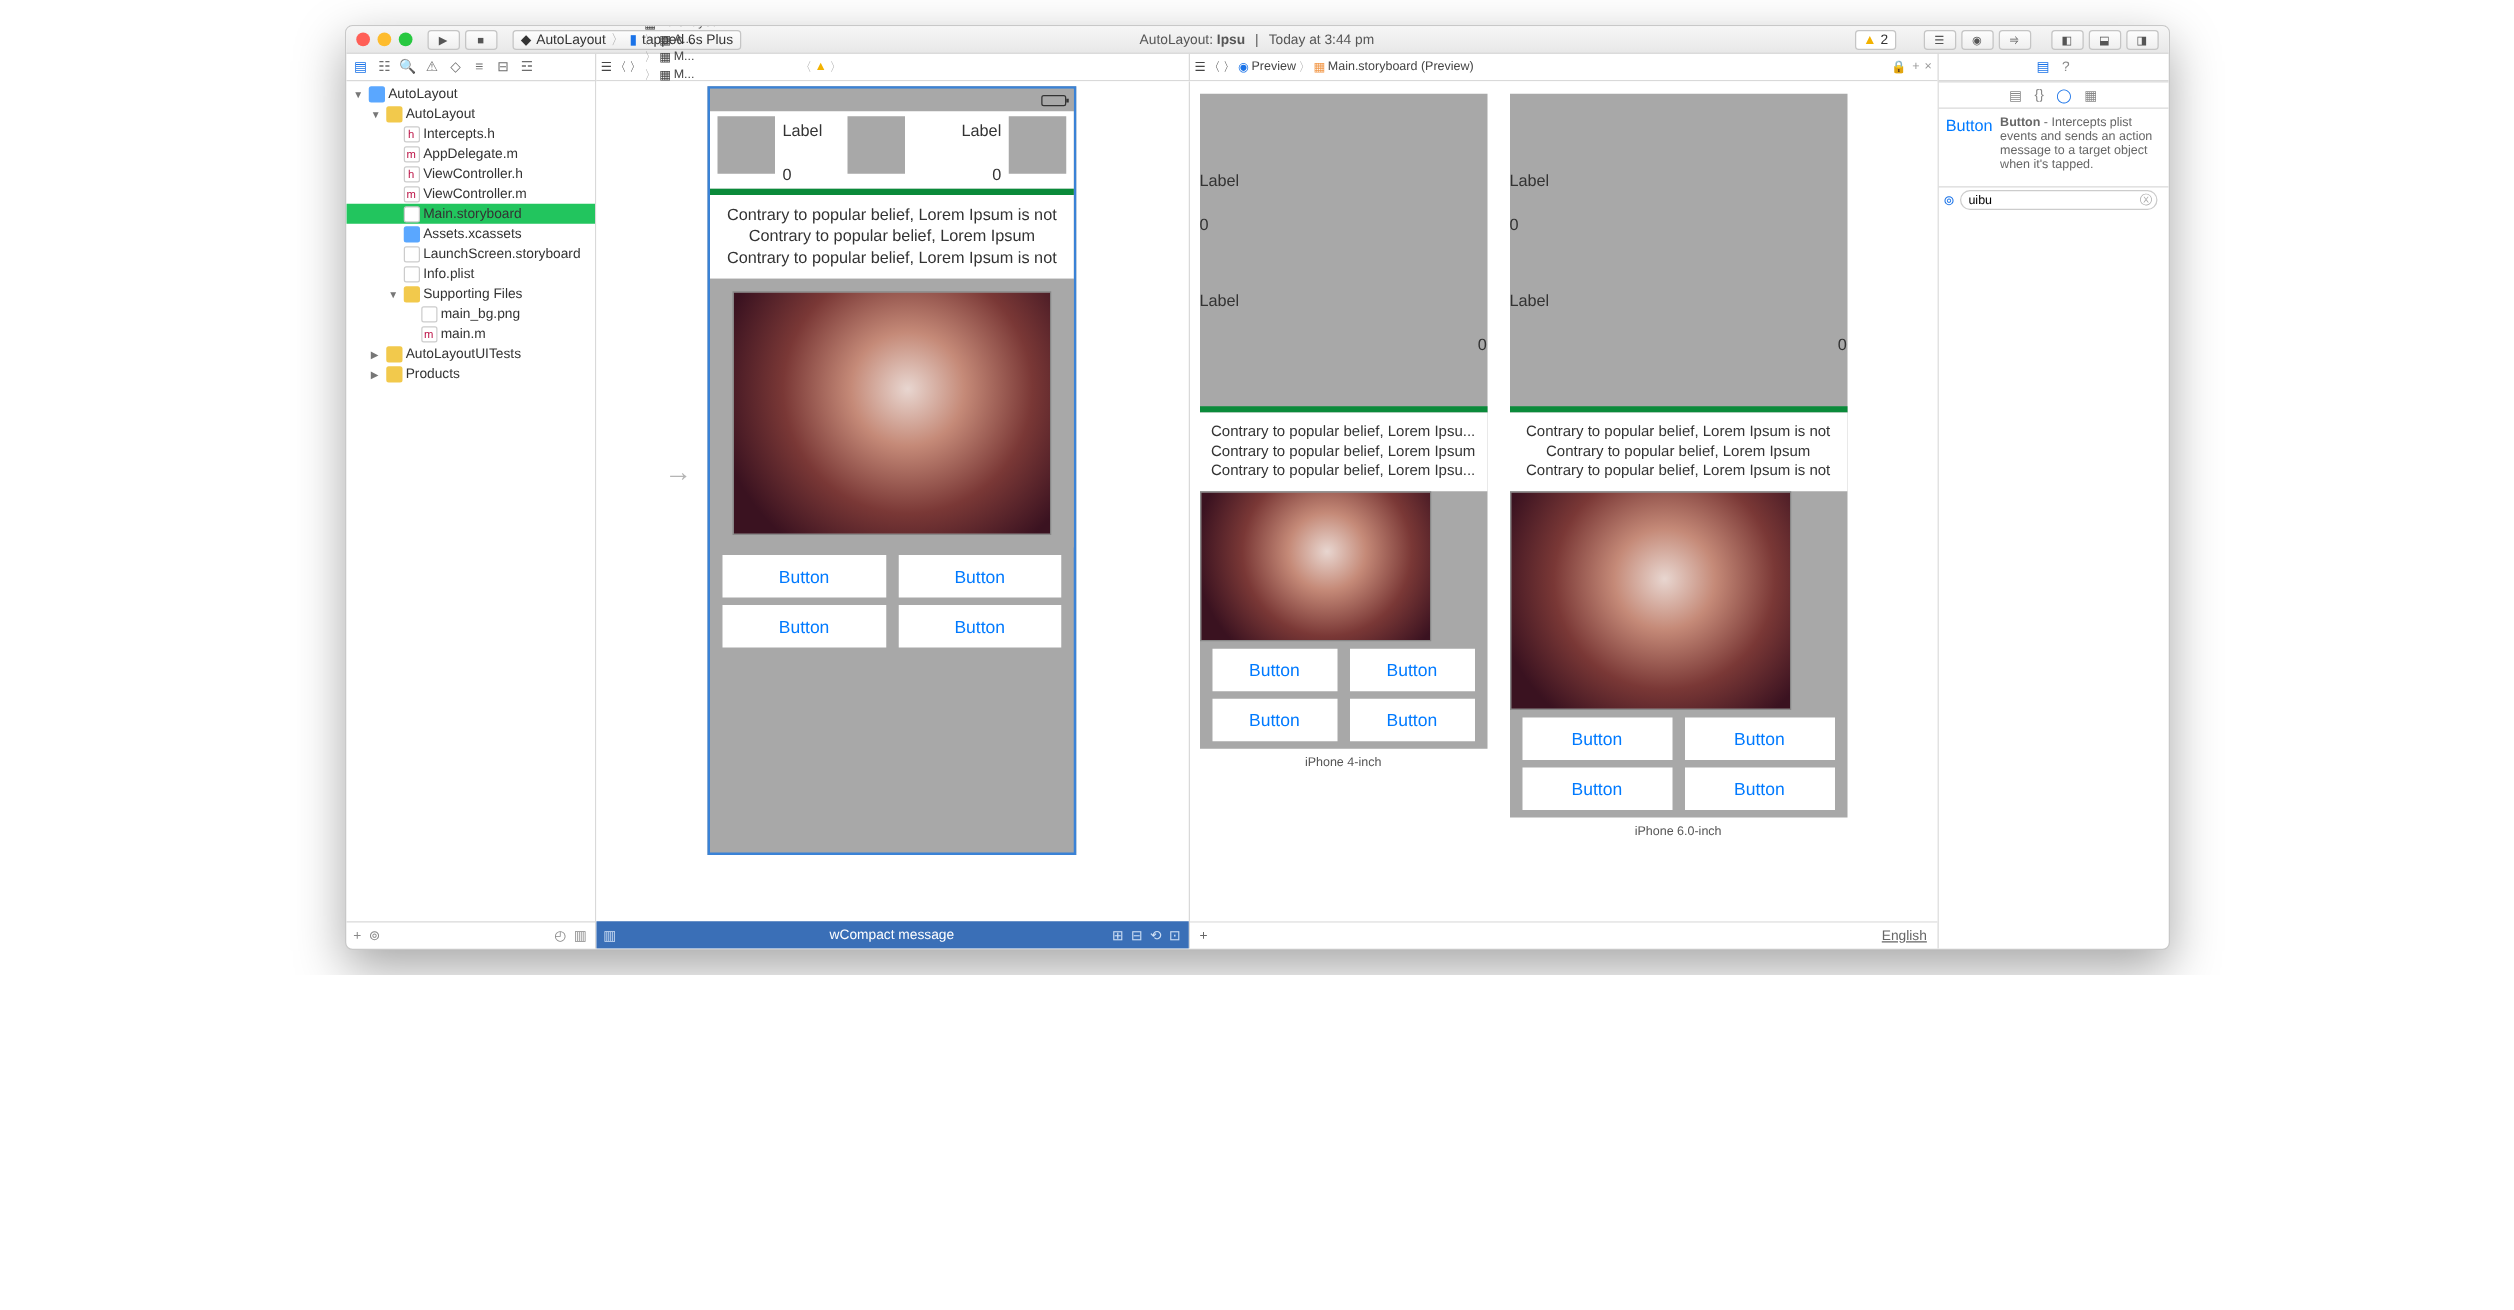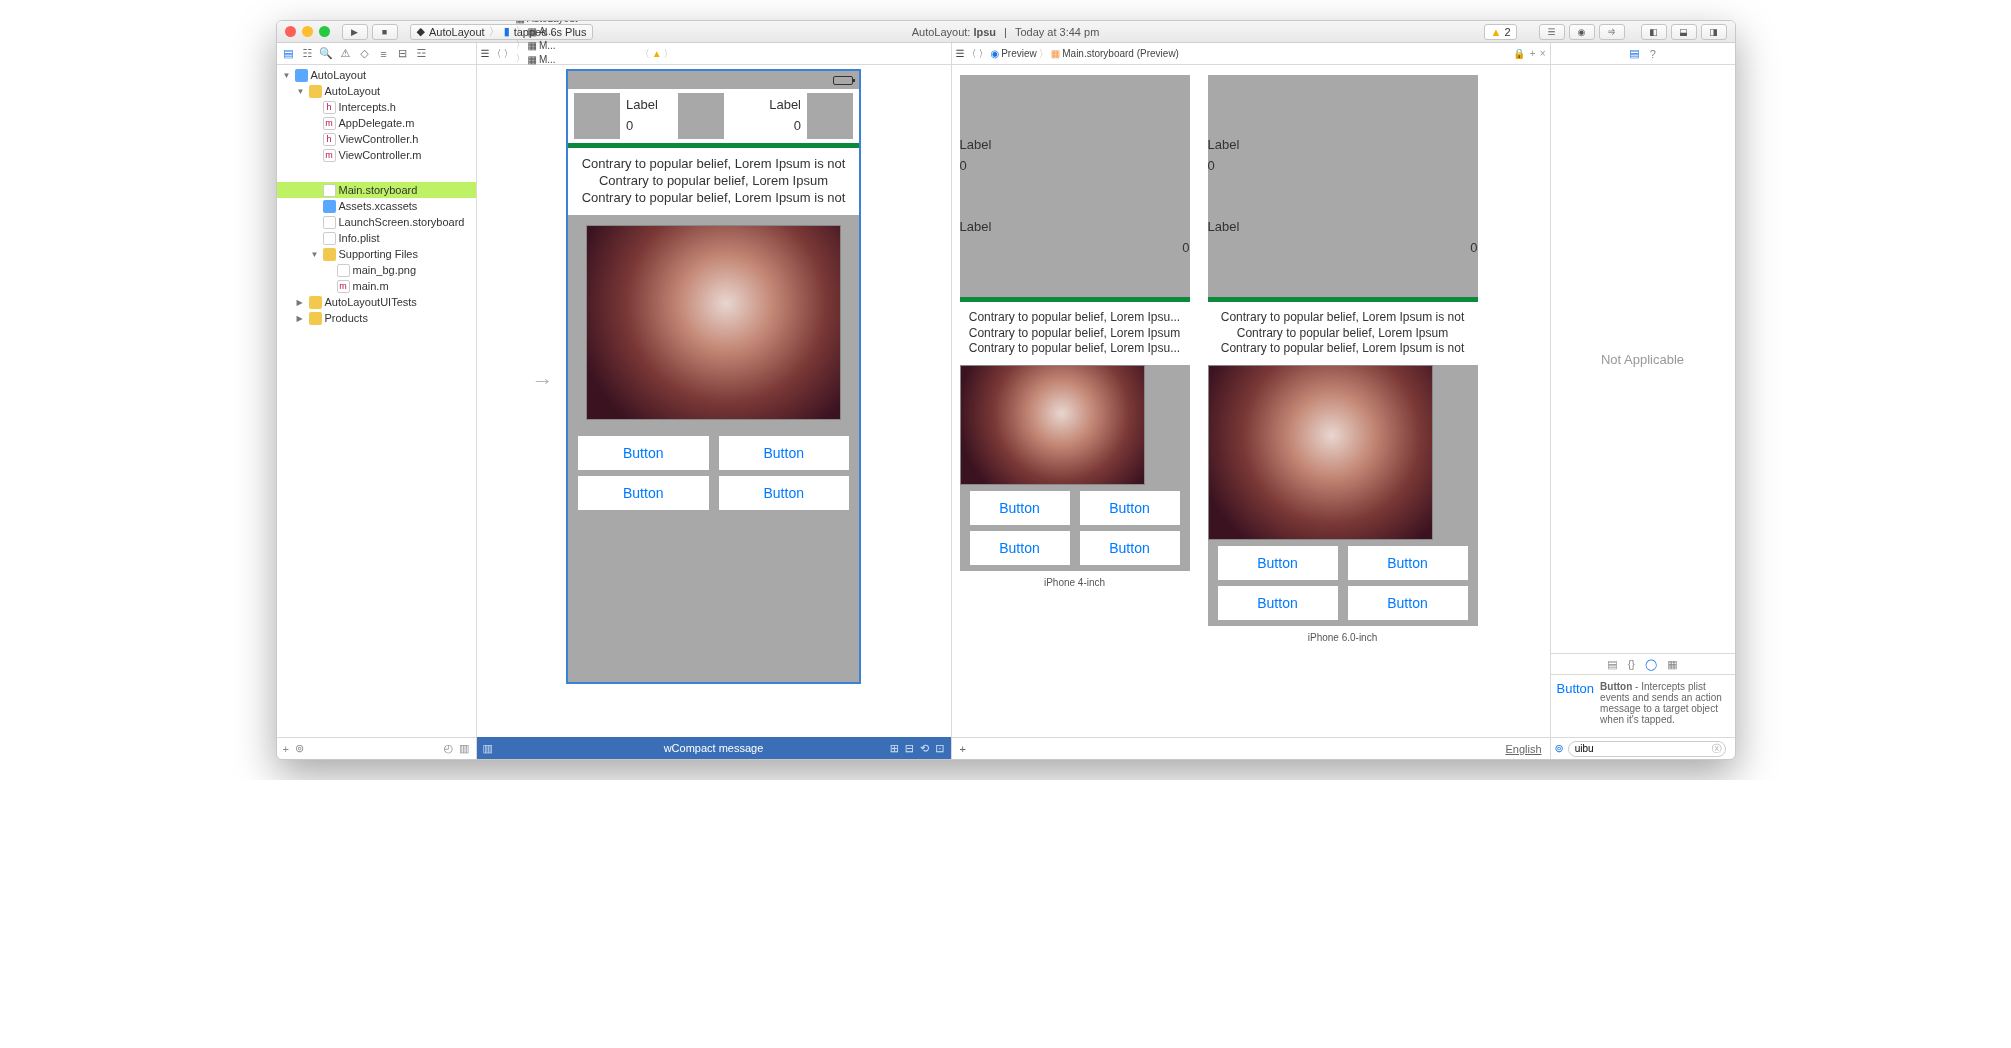--- a/index.html
+++ b/index.html
@@ -16,21 +16,21 @@
 .tb-right { margin-left:auto; display:flex; gap:4px; }
 .warn-badge { display:flex; align-items:center; gap:3px; border:1px solid #c5c5c5; border-radius:3px; padding:1px 5px; background:#fff; }
 
 .body { position:absolute; top:22px; bottom:0; left:0; right:0; display:flex; }
 .nav { width:200px; border-right:1px solid #d9d9d9; display:flex; flex-direction:column; }
 .nav-tools { height:22px; border-bottom:1px solid #d9d9d9; display:flex; align-items:center; padding:0 4px; gap:3px; }
 .nav-tools span { width:16px; height:16px; display:flex; align-items:center; justify-content:center; color:#6d6d6d; font-size:11px; border-radius:2px; }
 .nav-tools span.active { color:#1a73e8; }
 .tree { flex:1; overflow:auto; padding:2px 0; }
 .tree-row { display:flex; align-items:center; gap:3px; height:16px; padding-left:4px; white-space:nowrap; }
-.tree-row.sel { background:#bef264;margin-top:19px; }
+.tree-row.sel { background:#22c55e; }
 .disclosure { width:9px; font-size:8px; color:#777; }
 .ficon { width:13px; height:13px; display:inline-flex; align-items:center; justify-content:center; font-size:9px; border-radius:2px; }
 .ficon.folder { background:#5aa7ff; color:#fff; } 
 .ficon.folder-y { background:#f2c94c; }
 .ficon.h { border:1px solid #ccc; color:#b14; background:#fff; }
 .ficon.m { border:1px solid #ccc; color:#b14; background:#fff; }
 .ficon.sb { background:#fff; border:1px solid #ccc; color:#f2994a; }
 .ficon.png { background:#fff; border:1px solid #ccc; color:#6a6; }
 .nav-bottom { height:22px; border-top:1px solid #d9d9d9; display:flex; align-items:center; padding:0 6px; gap:6px; color:#888; }
 
@@ -49,21 +49,21 @@
 .canvas.preview { flex:1; padding:10px 8px 28px; overflow:auto; display:flex; gap:18px; align-items:flex-start; }
 .canvas-scroll { flex:1; overflow:auto; display:flex; justify-content:center; padding-top:4px; }
 .arrow { position:absolute; left:55px; top:300px; font-size:22px; color:#b5b5b5; }
 
 .device { background:#a8a8a8; border:2px solid #3a82d6; position:relative; }
 .device .statusbar { height:18px; background:#a8a8a8; display:flex; justify-content:flex-end; align-items:center; padding:0 6px; }
 .device .statusbar .batt { width:20px; height:9px; border:1px solid #333; border-radius:2px; position:relative; }
 .device .statusbar .batt:after { content:""; position:absolute; right:-3px; top:2px; width:2px; height:3px; background:#333; }
 .device .whitebar { background:#fff; display:flex; padding:4px 6px; gap:6px; align-items:flex-start; }
 .grey-sq { background:#a8a8a8; }
-.lbl-col { font-size:13px; display:flex; flex-direction:column; gap:6px; padding-top:4px; }
+.lbl-col { font-size:13px; display:flex; flex-direction:column; gap:20px; padding-top:4px; }
 .greenbar { height:5px; background:#0a8a3a; }
 .textblock { background:#fff; padding:8px; font-size:13px; text-align:center; line-height:1.3; }
 .device .imgarea { background:#a8a8a8; padding:10px; display:flex; justify-content:center; }
 .fakeimg { background: radial-gradient(circle at 55% 40%, #e8d6d0 0%, #c58a78 25%, #7a3836 55%, #3a1220 85%); border:1px solid #888; }
 .btnrow { display:flex; gap:10px; padding:6px 10px; }
 .btnrow .uibtn { flex:1; background:#fff; height:34px; display:flex; align-items:center; justify-content:center; color:#007aff; font-size:14px; }
 .dev-label { text-align:center; font-size:10px; color:#555; margin-top:6px; }
 
 .prev-dev { background:#a8a8a8; }
 .prev-dev .statusbar { height:16px; }
@@ -407,23 +407,20 @@
           </div>
         </div>
       </div>
     </div>
 
     <div class="inspector">
       <div class="insp-tabs">
         <span class="a">▤</span>
         <span>?</span>
       </div>
-      <div class="insp-body">
-        <span>Not Applicable</span>
-      </div>
       <div class="lib-tabs">
         <span>▤</span>
         <span>{}</span>
         <span class="a">◯</span>
         <span>▦</span>
       </div>
       <div class="lib-item">
         <span class="t">Button</span>
         <span><b>Button</b><span> - Intercepts plist events and sends an action message to a target object when it's tapped.</span></span>
       </div>

